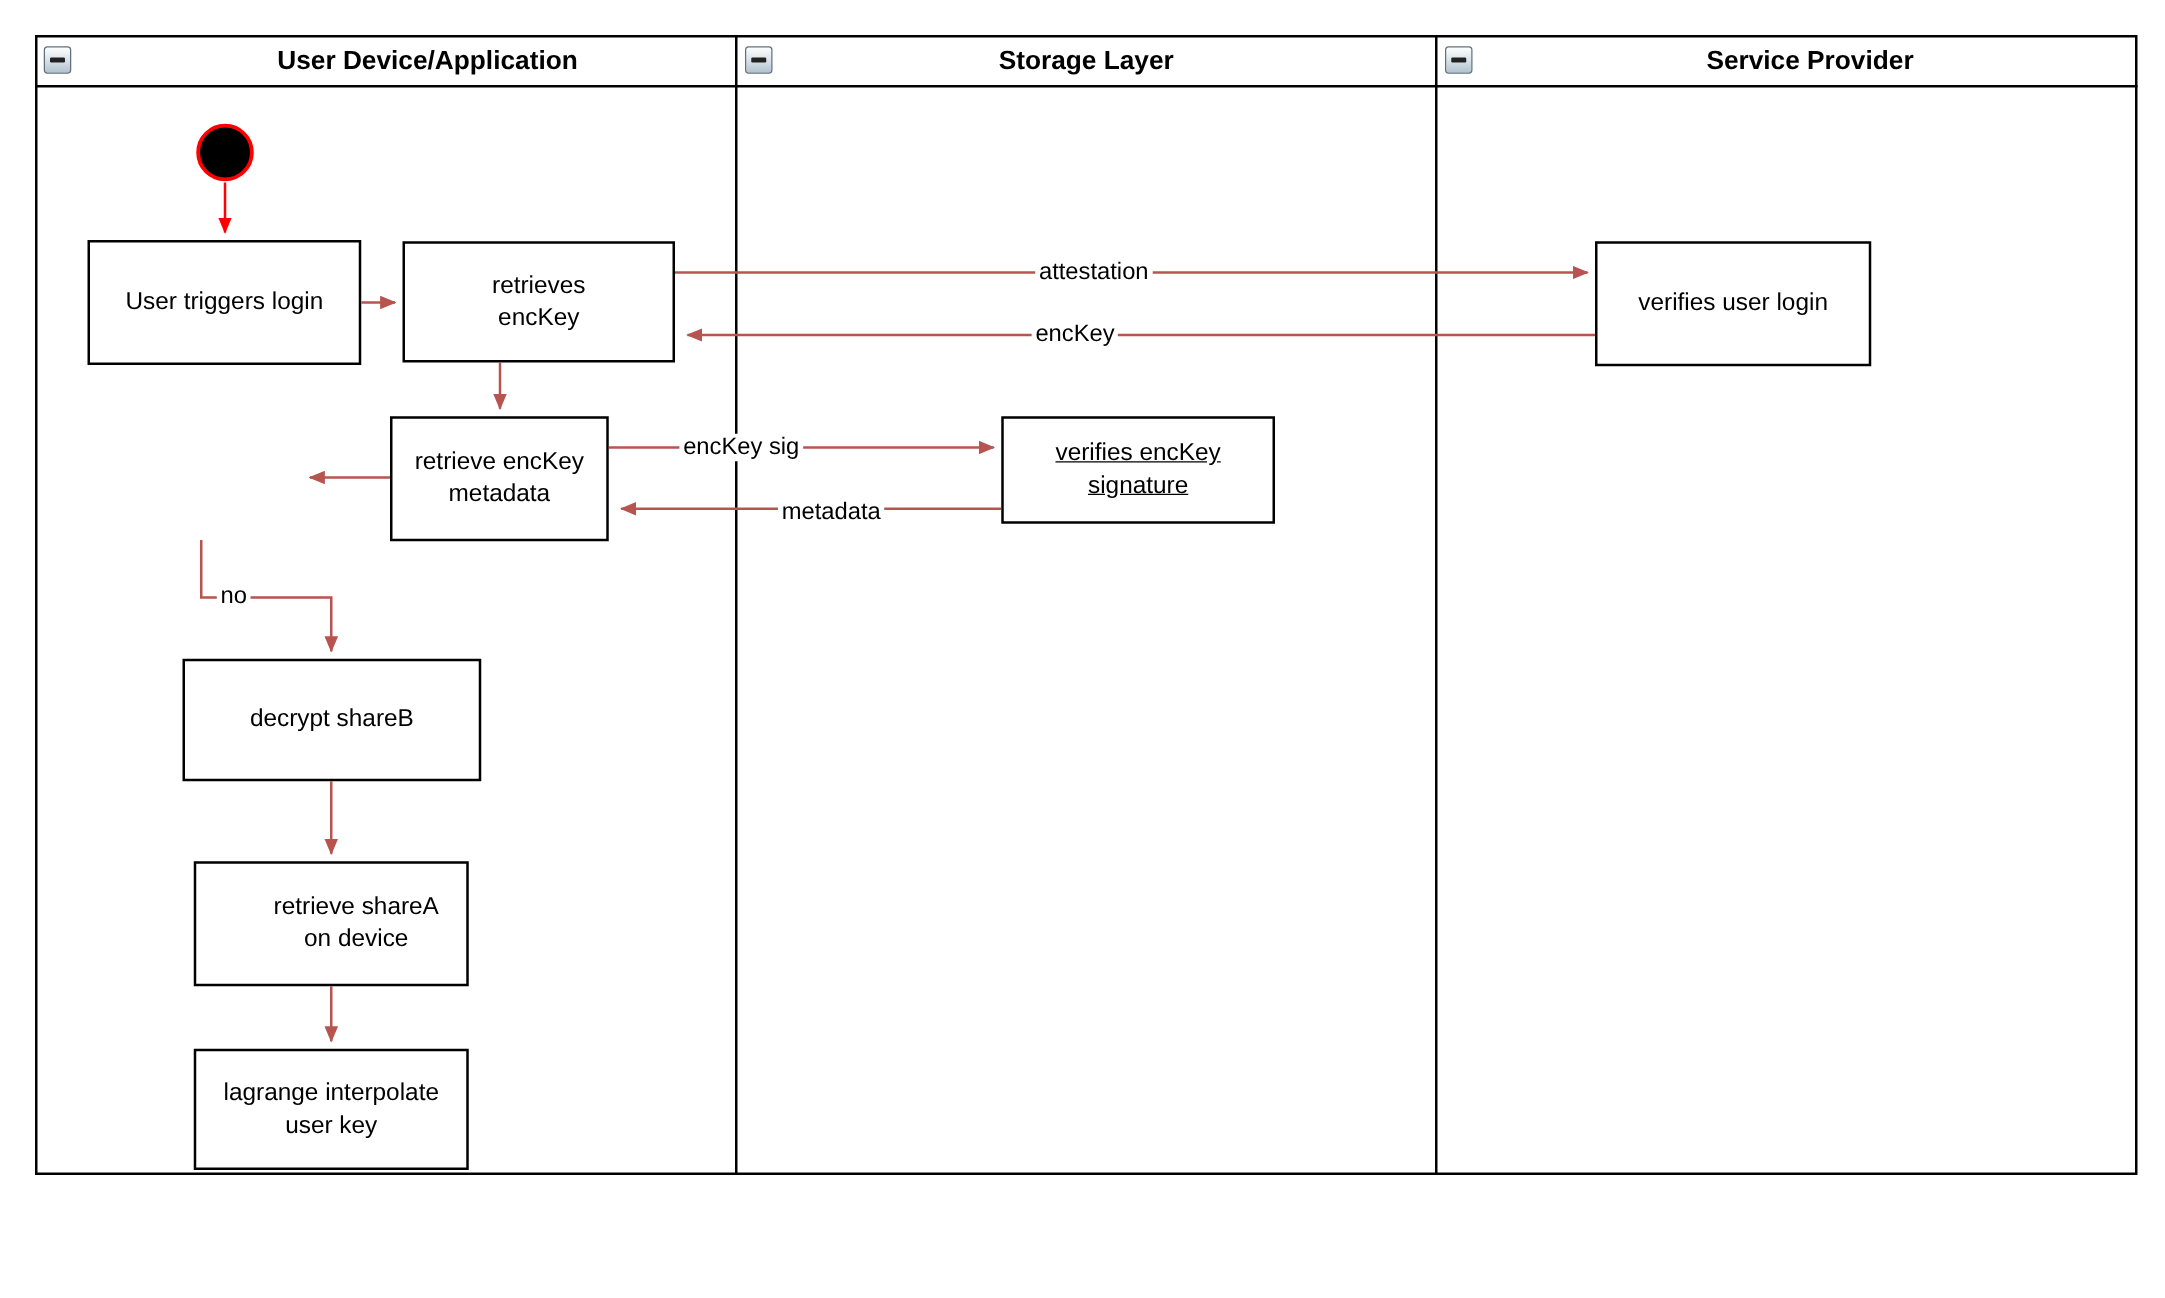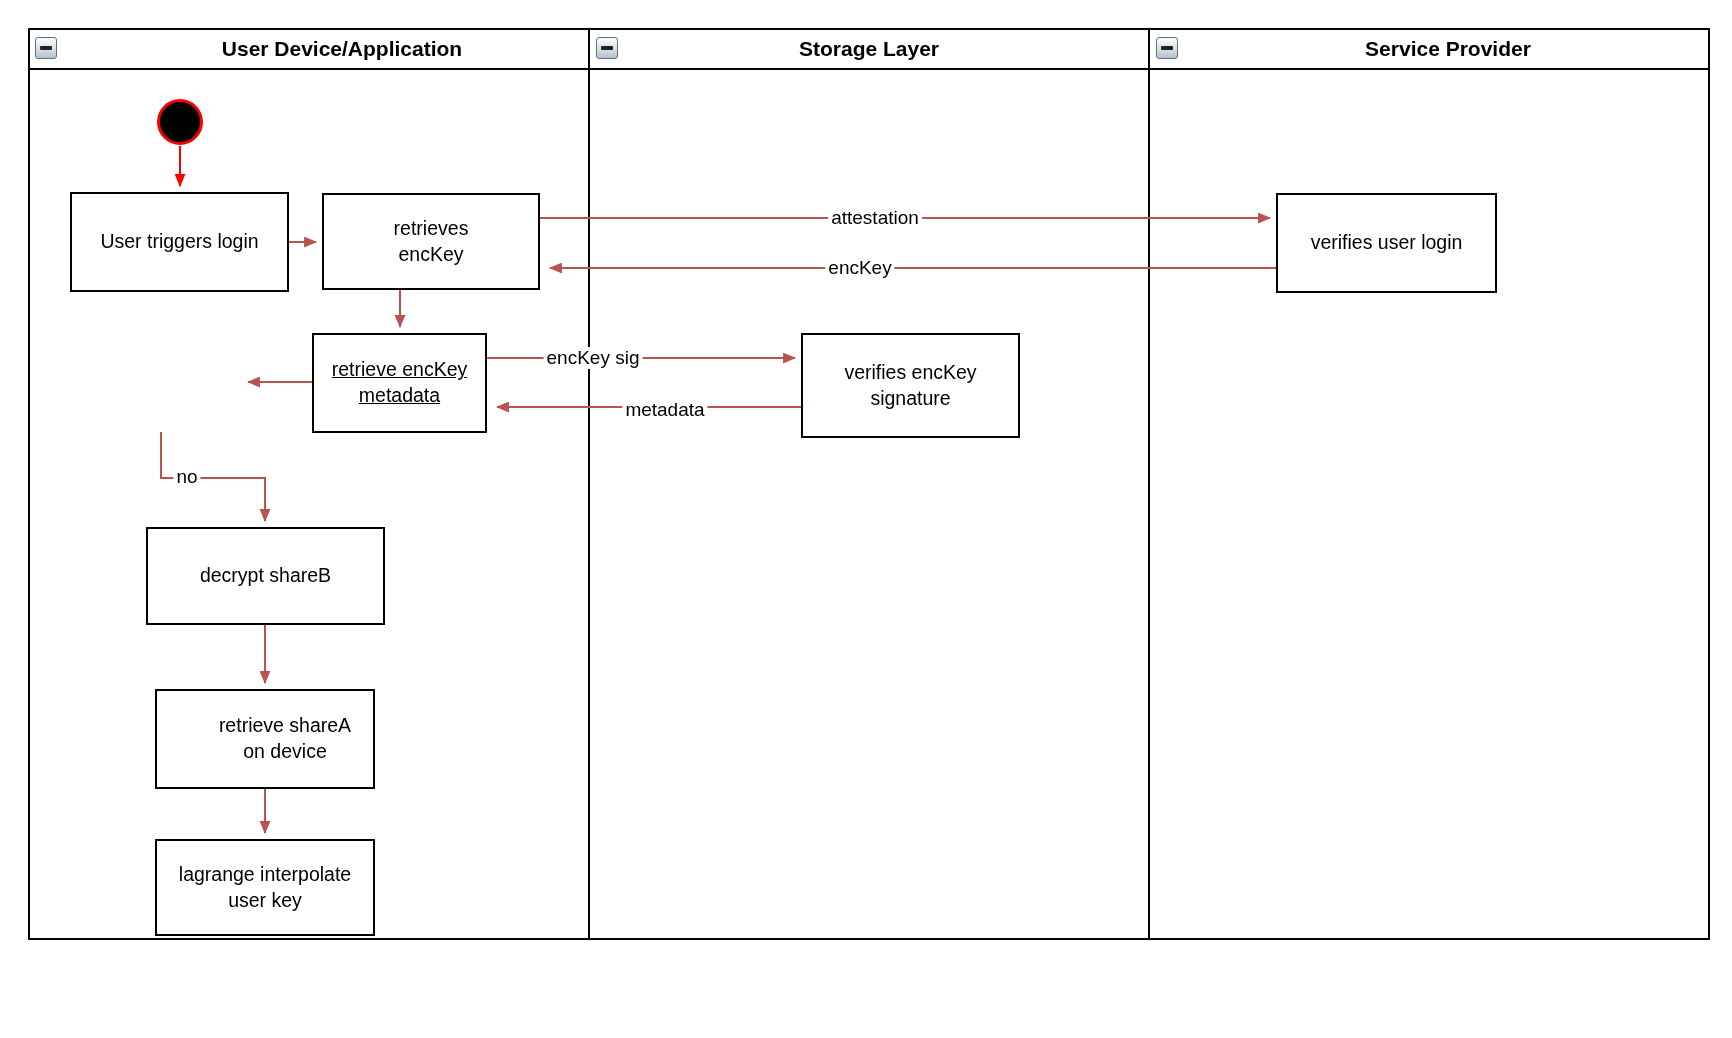--- a/index.html
+++ b/index.html
@@ -83,33 +83,33 @@
     <path class="edge" d="M 1276 268 L 550 268" marker-end="url(#ah)"></path>
   </svg>
 
   <div class="start-state" style="left:157px;top:99px;"></div>
 
   <div class="node" style="left:70px;top:192px;width:219px;height:100px;">User triggers login</div>
 
   <div class="node" style="left:322px;top:193px;width:218px;height:97px;">retrieves
 encKey</div>
 
-  <div class="node" style="left:312px;top:333px;width:175px;height:100px;text-decoration:underline;">retrieve encKey
+  <div class="node" style="left:312px;top:333px;width:175px;height:100px;">retrieve encKey
 metadata</div>
 
 
   <div class="node" style="left:146px;top:527px;width:239px;height:98px;">decrypt shareB</div>
 
   <div class="node" style="left:155px;top:689px;width:220px;height:100px;padding-left:40px;">retrieve shareA
 on device</div>
 
   <div class="node" style="left:155px;top:839px;width:220px;height:97px;">lagrange interpolate
 user key</div>
 
-  <div class="node" style="left:801px;top:333px;width:219px;height:105px;">verifies encKey
+  <div class="node" style="left:801px;top:333px;width:219px;height:86px;text-decoration:underline;">verifies encKey
 signature</div>
 
   <div class="node" style="left:1276px;top:193px;width:221px;height:100px;text-align:right;">verifies user login</div>
 
   <div class="edge-label" style="left:875px;top:218px;">attestation</div>
   <div class="edge-label" style="left:860px;top:268px;">encKey</div>
   <div class="edge-label" style="left:593px;top:358px;">encKey sig</div>
   <div class="edge-label" style="left:665px;top:410px;">metadata</div>
   <div class="edge-label" style="left:187px;top:477px;">no</div>
 

